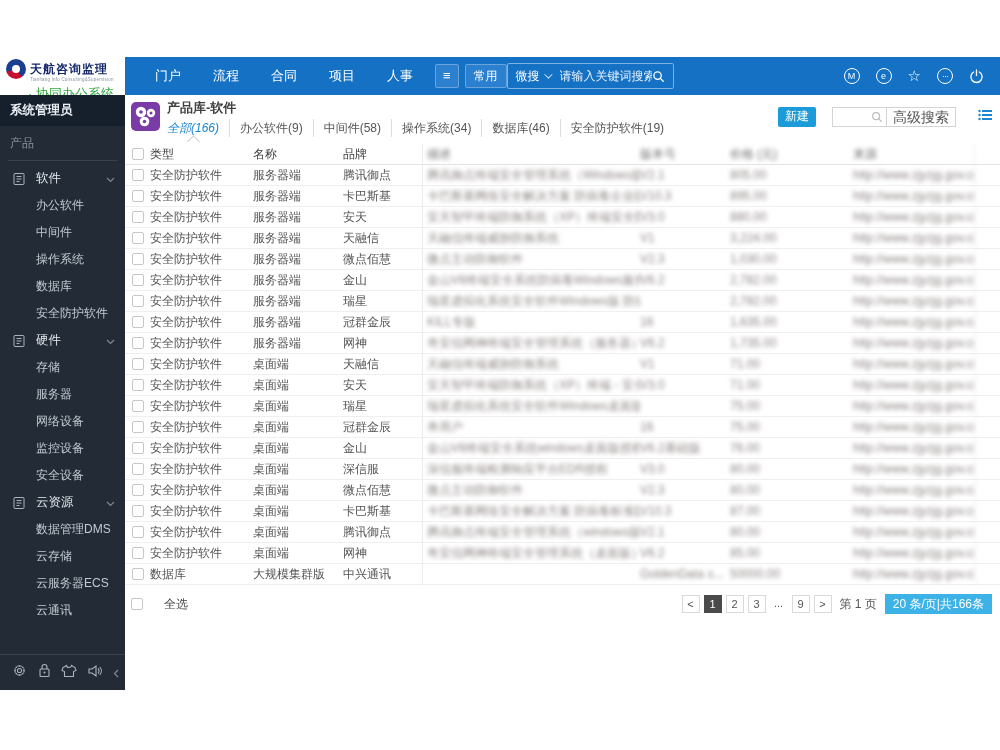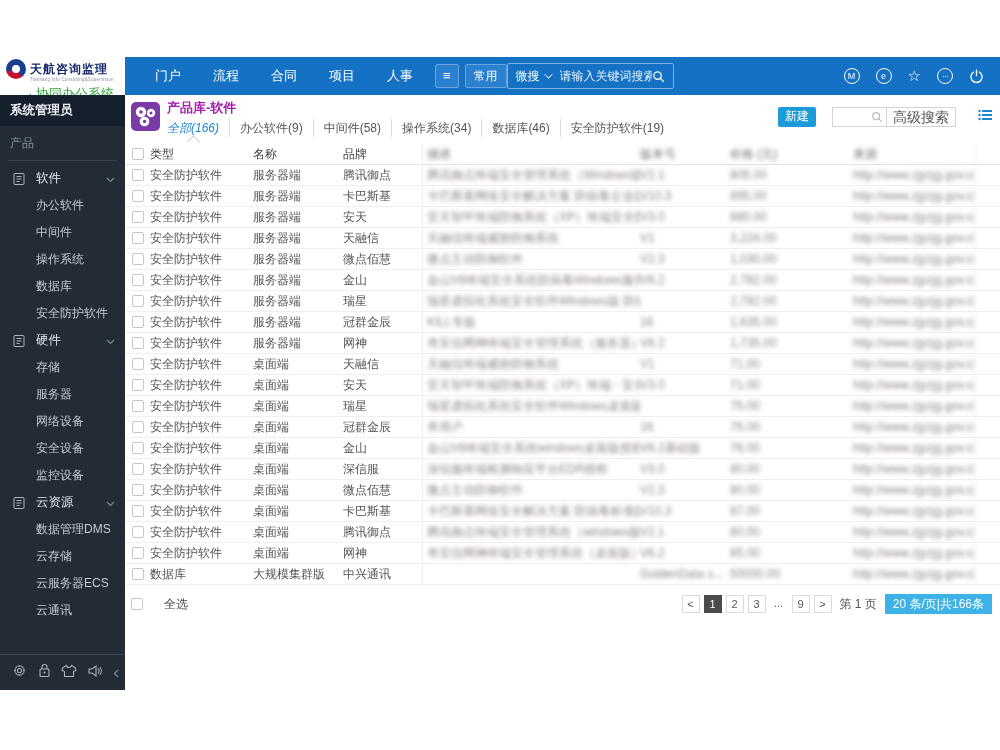--- a/index.html
+++ b/index.html
@@ -43,21 +43,21 @@
   .sb-parent .pi { width:14px; height:14px; margin-right:10px; flex:0 0 auto; }
   .sb-parent .chev { margin-left:auto; margin-right:10px; }
   .sb-child { height:27px; line-height:27px; padding-left:36px; color:#c2cad2; font-size:12px; cursor:pointer; }
   .sb-footer { position:absolute; left:0; bottom:0; width:125px; height:36px; border-top:1px solid #39424e; display:flex; align-items:center; justify-content:space-between; padding:0 6px 0 12px; }
   .sb-footer svg { cursor:pointer; }
 
   
   .main-header { display:flex; padding:5px 8px 0 6px; height:42px; position:relative; }
   .app-icon { width:29px; height:29px; border-radius:5px; background:#7b3ba6; margin-top:2px; flex:0 0 auto; }
   .mh-left { margin-left:7px; flex:1; }
-  .mh-title { font-size:13px; font-weight:bold; color:#a21caf; line-height:15px; }
+  .mh-title { font-size:13px; font-weight:bold; color:#404040; line-height:15px; }
   .tabs { display:flex; align-items:center; margin-top:4px; }
   .tab { font-size:12px; color:#555; padding:0 10px; cursor:pointer; position:relative; line-height:18px; }
   .tab:first-child { padding-left:0;font-style:italic; }
   .tab + .tab { border-left:1px solid #ddd; }
   .tab.active { color:#1c86d1; }
   .tab.active::after { content:''; position:absolute; left:22px; bottom:-9px; width:8px; height:8px; background:#fff; border-left:1px solid #ccc; border-top:1px solid #ccc; transform:rotate(45deg); }
   .mh-actions { display:flex; align-items:center; padding-bottom:4px; gap:12px; }
   .btn-new { background:#1b9bd8; color:#fff; font-size:12px; border:none; height:20px; padding:0 7px; border-radius:2px; cursor:pointer; }
   .hsearch { display:flex; margin-left:4px; }
   .hs-input { width:54px; height:20px; border:1px solid #d4d4d4; border-right:none; display:flex; align-items:center; justify-content:flex-end; padding-right:3px; background:#fff; }
@@ -173,22 +173,22 @@
                   <line x1="4.5" y1="9.5" x2="7.5" y2="9.5" stroke="#aab3bd" stroke-width="1"></line>
                 </svg></span>
               <span>硬件</span>
               <span class="chev"><svg width="9" height="6" viewBox="0 0 9 6">
                   <polyline points="1,1 4.5,4.5 8,1" fill="none" stroke="#7d8894" stroke-width="1.2"></polyline>
                 </svg></span>
             </div>
             <div class="sb-child">存储</div>
             <div class="sb-child">服务器</div>
             <div class="sb-child">网络设备</div>
+            <div class="sb-child">监控设备</div>
             <div class="sb-child">安全设备</div>
-            <div class="sb-child">监控设备</div>
             <div class="sb-parent">
               <span class="pi"><svg width="14" height="14" viewBox="0 0 14 14">
                   <rect x="2" y="1.5" width="10" height="11" rx="1" fill="none" stroke="#aab3bd" stroke-width="1"></rect>
                   <line x1="4.5" y1="4.5" x2="9.5" y2="4.5" stroke="#aab3bd" stroke-width="1"></line>
                   <line x1="4.5" y1="7" x2="9.5" y2="7" stroke="#aab3bd" stroke-width="1"></line>
                   <line x1="4.5" y1="9.5" x2="7.5" y2="9.5" stroke="#aab3bd" stroke-width="1"></line>
                 </svg></span>
               <span>云资源</span>
               <span class="chev"><svg width="9" height="6" viewBox="0 0 9 6">
                   <polyline points="1,1 4.5,4.5 8,1" fill="none" stroke="#7d8894" stroke-width="1.2"></polyline>

